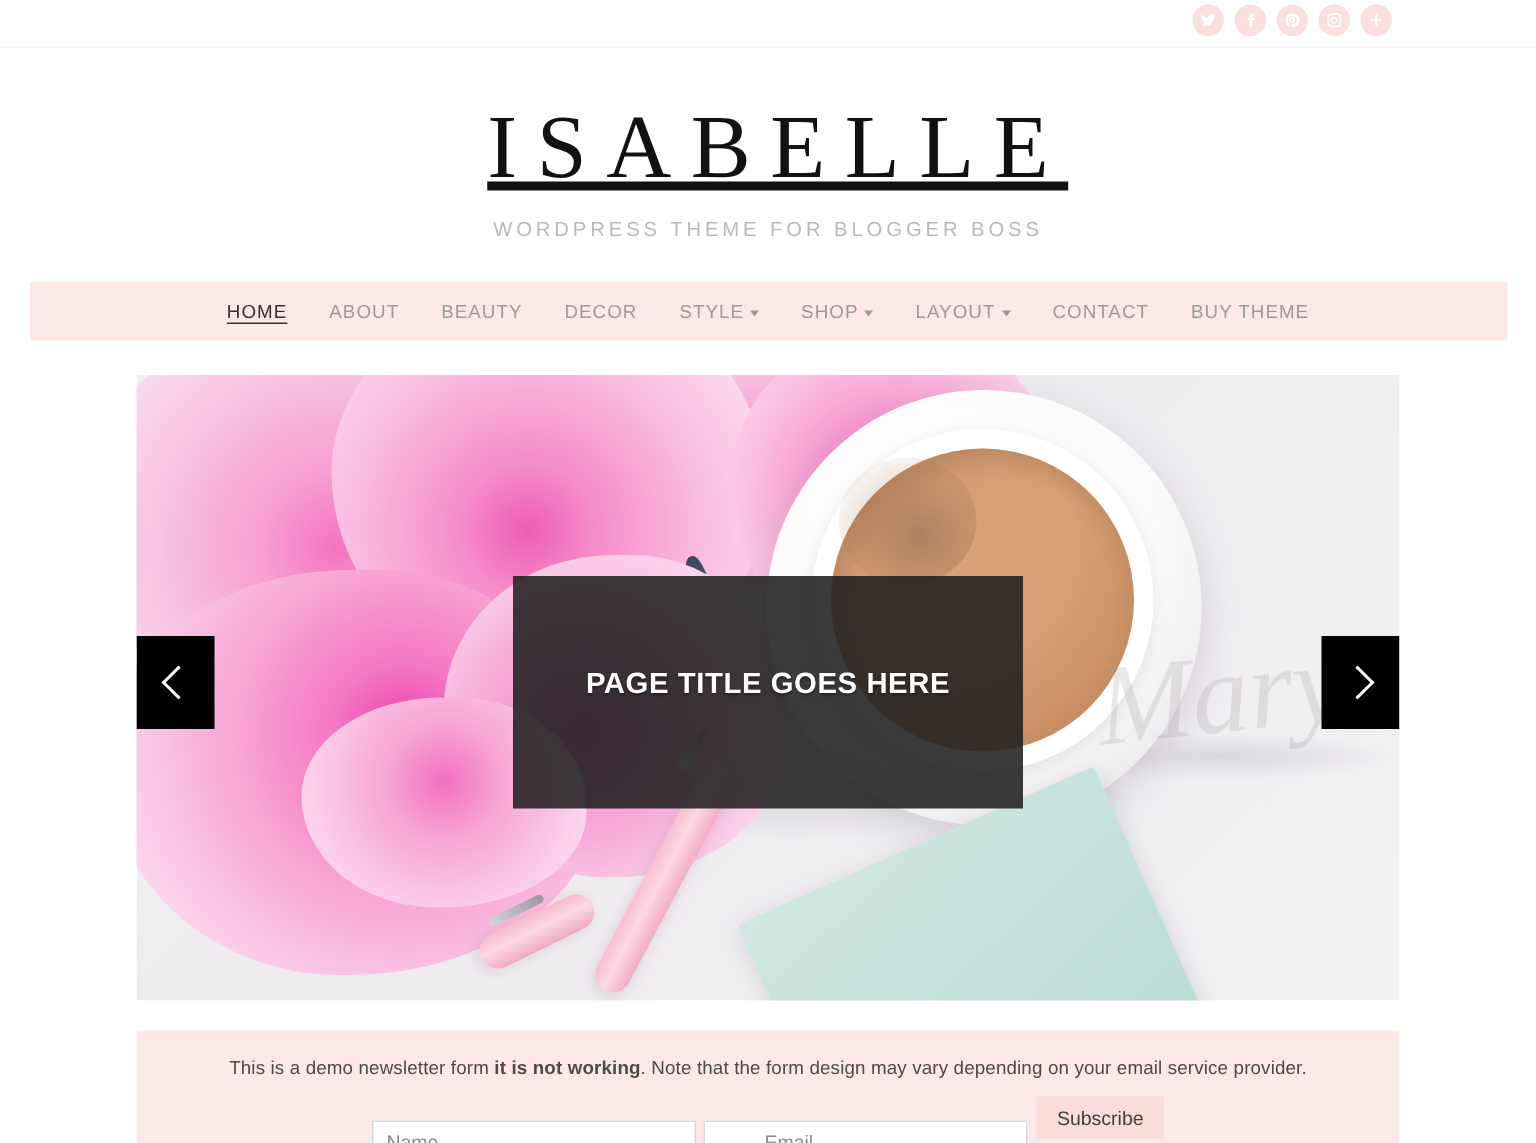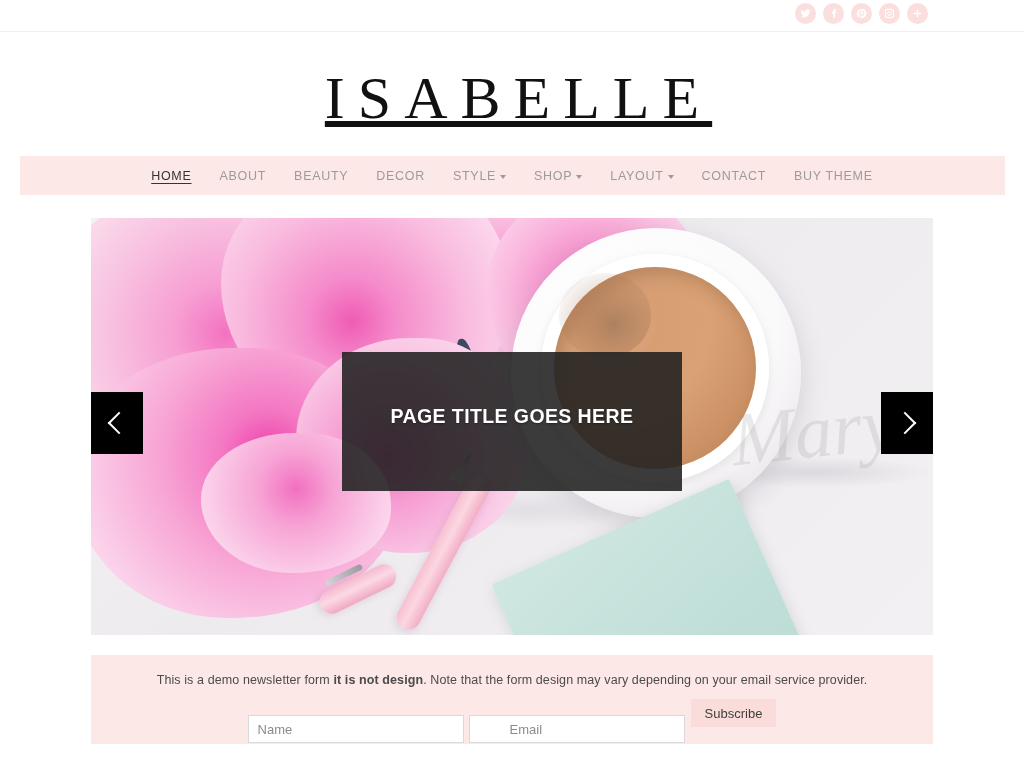--- a/index.html
+++ b/index.html
@@ -253,21 +253,21 @@
     transform: rotate(-6deg);
     user-select: none;
   }
 
   
   .hero-caption {
     position: absolute;
     left: 251px;
     top: 134px;
     width: 340px;
-    height: 139px;
+    height: 155px;
     background: rgba(32,32,32,0.88);
     display: flex;
     flex-direction: column;
     align-items: center;
     justify-content: center;
     text-align: center;
     box-sizing: border-box;
     padding: 0 28px;
   }
   .hero-title {
@@ -390,20 +390,21 @@
       <svg width="11" height="11" viewBox="0 0 24 24" fill="none" stroke="#ffffff" stroke-width="3" stroke-linecap="round">
           <line x1="12" y1="5" x2="12" y2="19"></line>
           <line x1="5" y1="12" x2="19" y2="12"></line>
         </svg>
     </a>
   </div>
 </div>
 
 <div class="masthead">
   <h1 class="site-title">ISABELLE</h1>
+  <div class="site-tagline">WORDPRESS THEME FOR BLOGGER BOSS</div>
 </div>
 
 <nav class="navwrap" id="nav">
     <a class="nav-item active">
       <span>HOME</span>
     </a>
     <a class="nav-item">
       <span>ABOUT</span>
     </a>
     <a class="nav-item">
@@ -461,19 +462,19 @@
 
   <div class="hero-arrow arrow-prev">
     <span class="chev left"></span>
   </div>
   <div class="hero-arrow arrow-next">
     <span class="chev right"></span>
   </div>
 </div>
 
 <div class="newsletter">
-  <p class="nl-note" id="nl-note">This is a demo newsletter form <b>it is not design</b>. Note that the form design may vary depending on your email service provider.</p>
+  <p class="nl-note" id="nl-note">This is a demo newsletter form <b>it is not working</b>. Note that the form design may vary depending on your email service provider.</p>
   <div class="nl-form">
     <input class="nl-input" type="text" id="name-input" placeholder="Name" style="">
     <input class="nl-input second" type="text" id="email-input" placeholder="Email" style="">
     <button class="nl-submit">Subscribe</button>
   </div>
 </div>
 
 </body></html>

